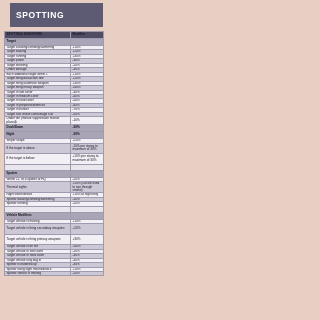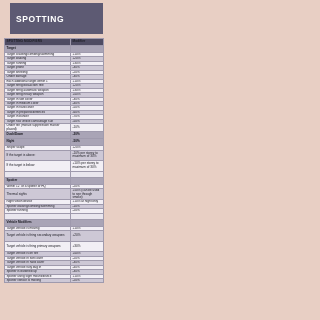--- a/index.html
+++ b/index.html
@@ -17,21 +17,21 @@
     width: 106px;
     height: 320px;
     background: #e8cfc4;
     box-sizing: border-box;
     padding: 0 3px 0 4px;
     position: relative;
   }
   .title-bar {
     background: #5d5a73;
     margin: 3px 0 0 6px;
-    height: 31px;
+    height: 24px;
     display: flex;
     align-items: center;
     padding-left: 6px;
   }
   .title-bar .title {
     color: #ffffff;
     font-size: 8.5px;
     font-weight: bold;
     letter-spacing: 0.6px;
   }

